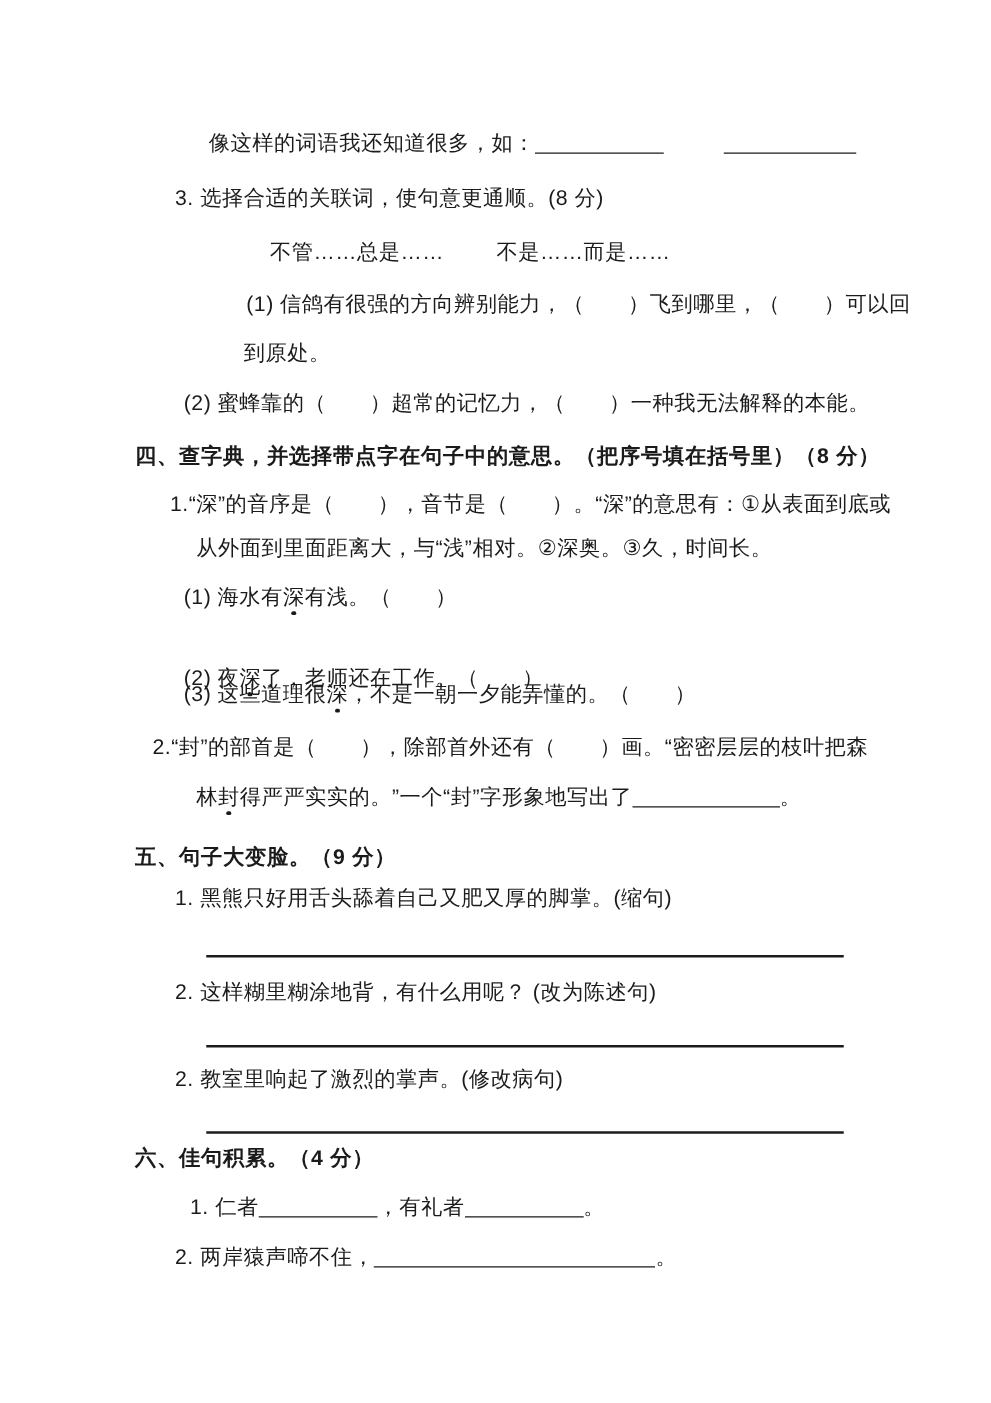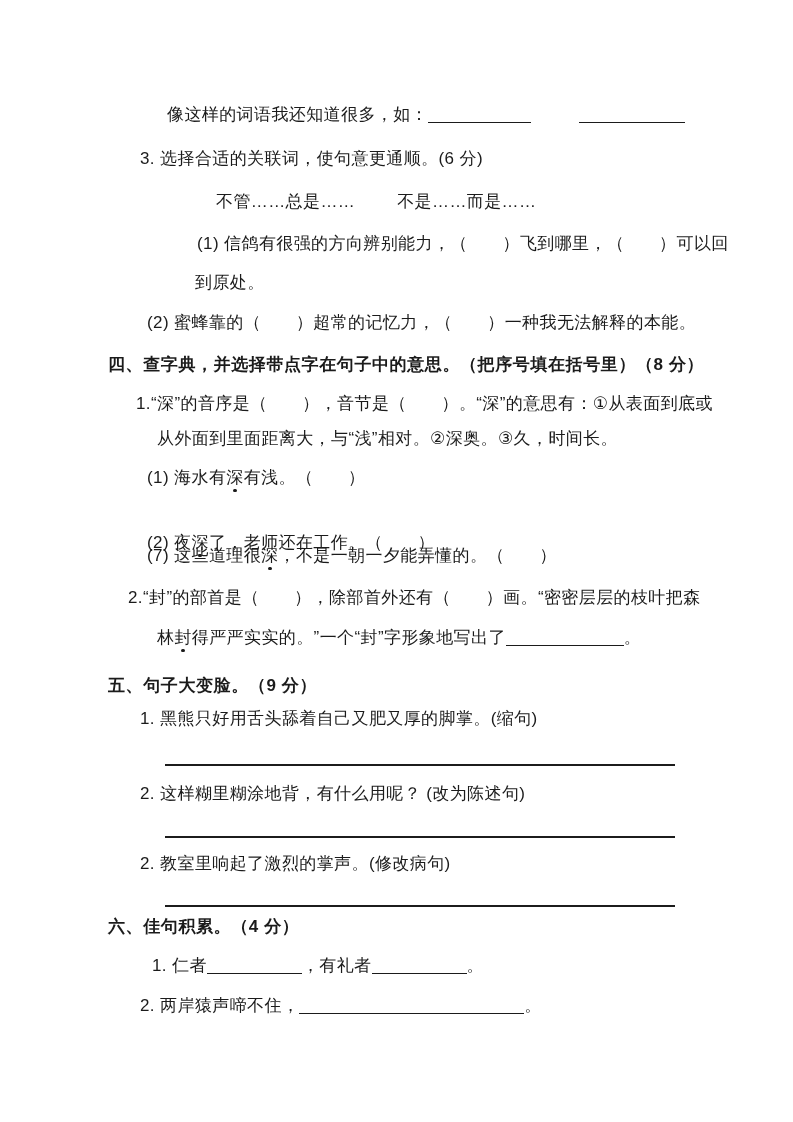--- a/index.html
+++ b/index.html
@@ -40,21 +40,21 @@
 </head>
 <body>
 
 <div id="page">
 
   <div class="line" style="top:104px;left:167px;">
     <span>像这样的词语我还知道很多，如：</span><span class="blank" style="width:103px;"></span><span class="spacer" style="width:48px;"></span><span class="blank" style="width:106px;"></span>
   </div>
 
   <div class="line" style="top:148px;left:140px;">
-    <span>3. 选择合适的关联词，使句意更通顺。(6 分)</span>
+    <span>3. 选择合适的关联词，使句意更通顺。(8 分)</span>
   </div>
 
   <div class="line" style="top:191px;left:216px;">
     <span>不管……总是……</span><span class="spacer" style="width:42px;"></span><span>不是……而是……</span>
   </div>
 
   <div class="line" style="top:233px;left:161px;margin-left:36px;">
     <span>(1) 信鸽有很强的方向辨别能力，（　　）飞到哪里，（　　）可以回</span>
   </div>
   <div class="line" style="top:272px;left:195px;">
@@ -75,24 +75,24 @@
     <span>从外面到里面距离大，与“浅”相对。②深奥。③久，时间长。</span>
   </div>
 
   <div class="line" style="top:467px;left:147px;">
     <span>(1) 海水有</span><span class="emph">深</span><span>有浅。（　　）</span>
   </div>
   <div class="line" style="top:532px;left:147px;">
     <span>(2) 夜</span><span class="emph">深</span><span>了，老师还在工作。（　　）</span>
   </div>
   <div class="line" style="top:545px;left:147px;">
-    <span>(7) 这些道理很</span><span class="emph">深</span><span>，不是一朝一夕能弄懂的。（　　）</span>
+    <span>(3) 这些道理很</span><span class="emph">深</span><span>，不是一朝一夕能弄懂的。（　　）</span>
   </div>
 
-  <div class="line" style="top:587px;left:128px;">
+  <div class="line" style="top:587px;left:122px;">
     <span>2.“封”的部首是（　　），除部首外还有（　　）画。“密密层层的枝叶把森</span>
   </div>
   <div class="line" style="top:627px;left:157px;">
     <span>林</span><span class="emph">封</span><span>得严严实实的。”一个“封”字形象地写出了</span><span class="blank" style="width:118px;"></span><span>。</span>
   </div>
 
   <div class="line sec" style="top:675px;left:108px;">
     <span>五、句子大变脸。（9 分）</span>
   </div>
 

